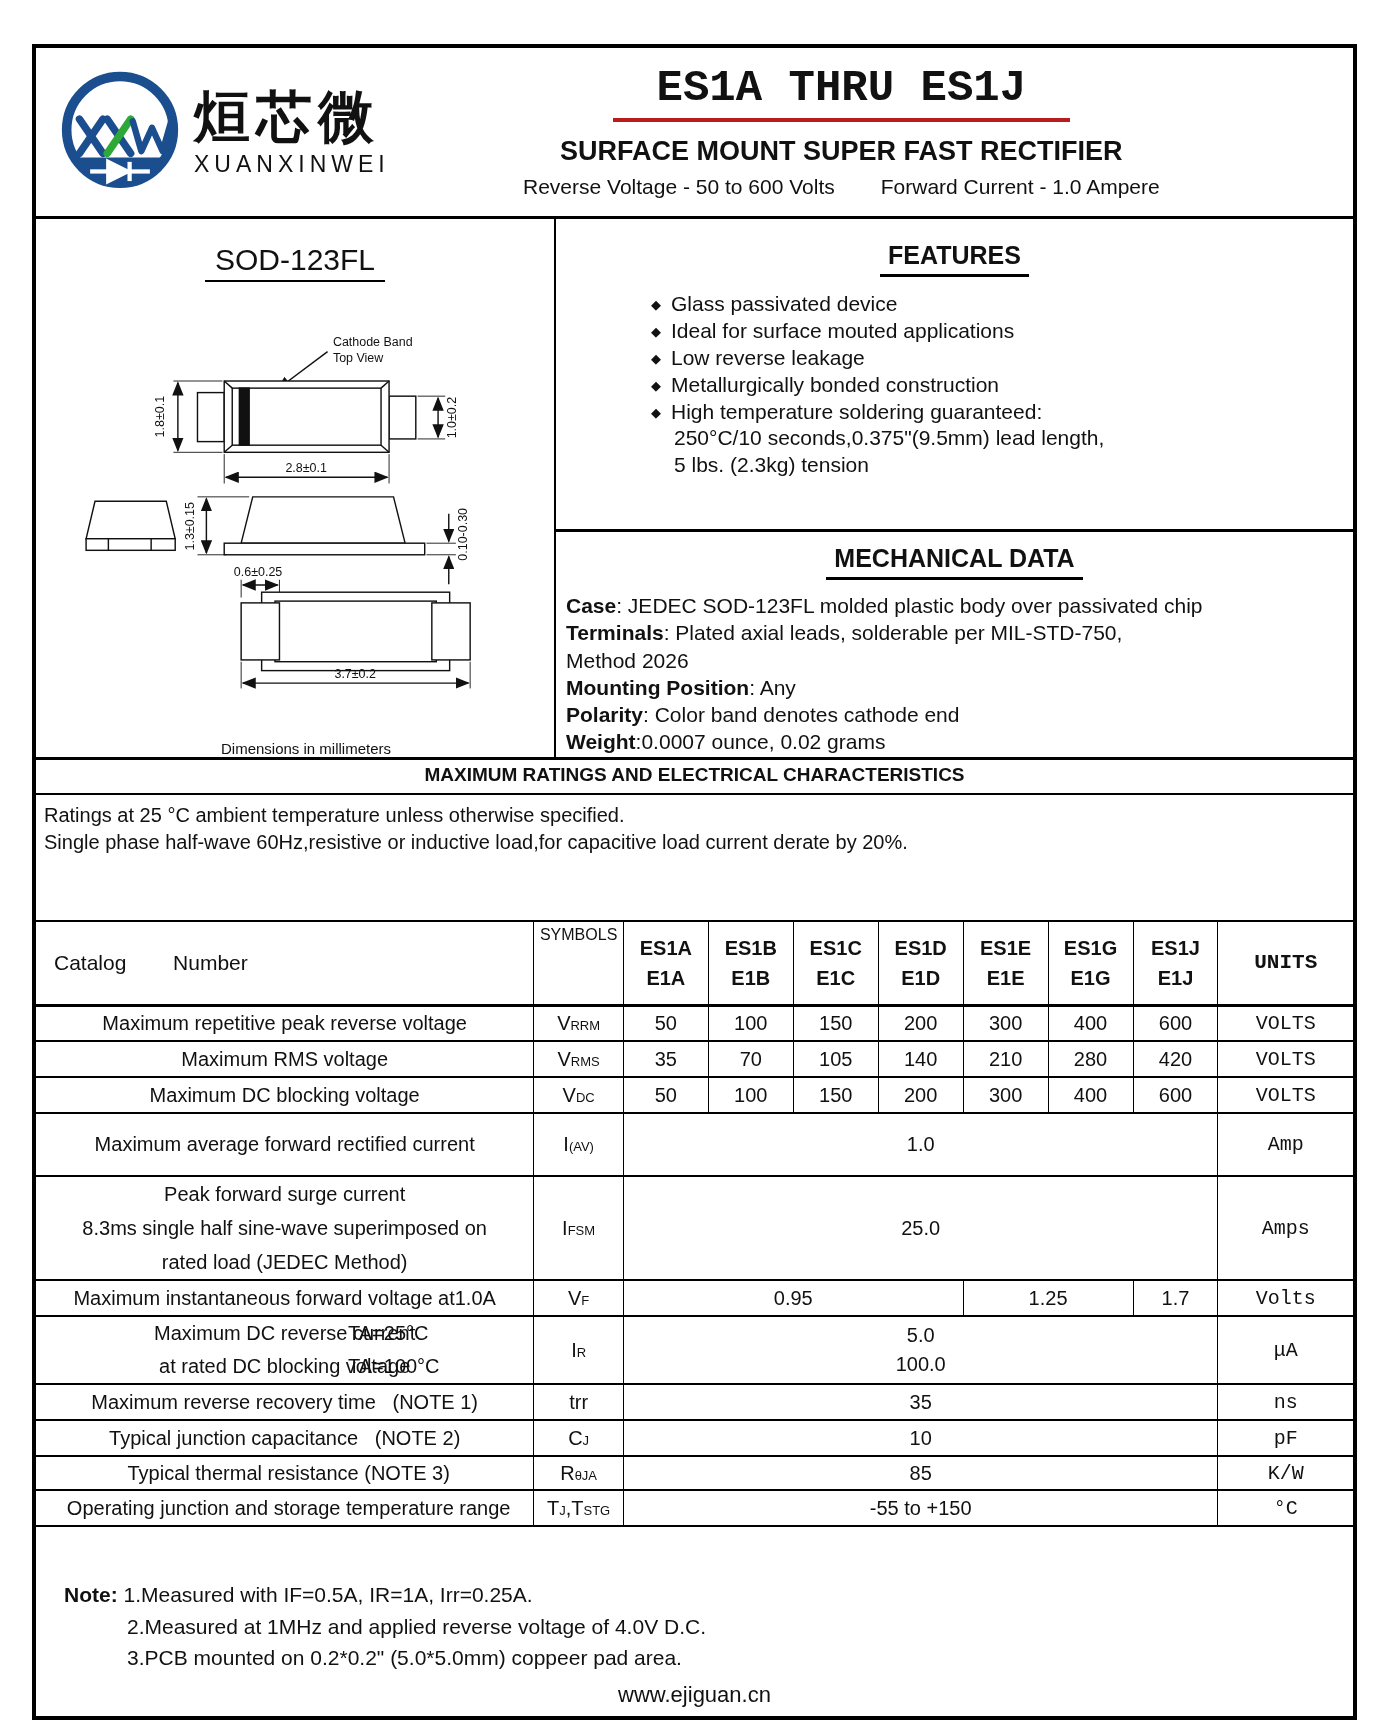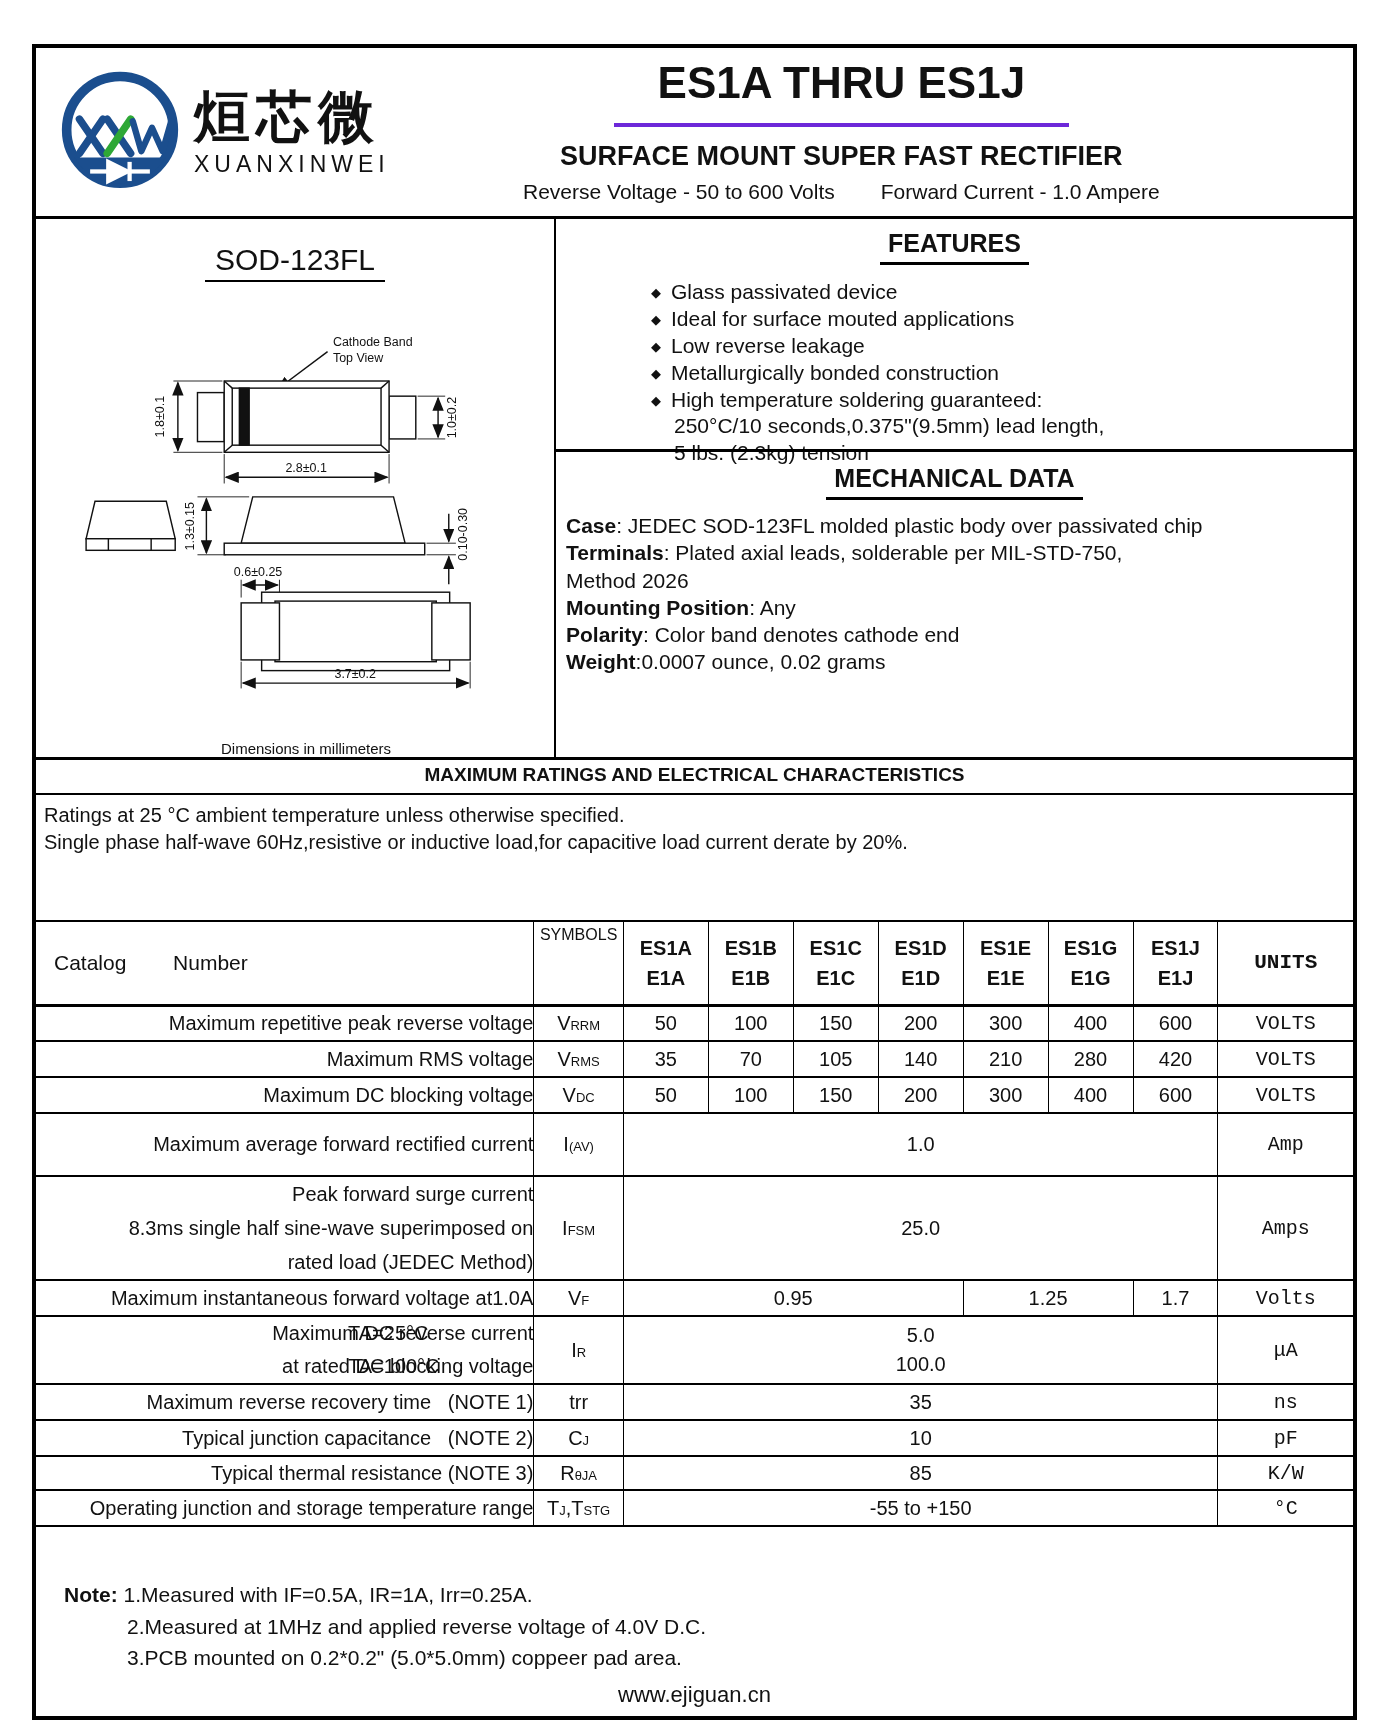--- a/index.html
+++ b/index.html
@@ -6,32 +6,32 @@
   body{width:1389px;height:1736px;position:relative;font-family:"Liberation Sans","DejaVu Sans",sans-serif;color:#111;}
   .frame{margin:44px 32px 0;border:4px solid #000;height:1676px;box-sizing:border-box;position:relative;background:#fff;}
 
   
   .header{height:168px;border-bottom:3px solid #000;display:flex;align-items:center;}
   .brand{display:flex;align-items:center;padding-left:20px;gap:10px;}
   .brand-text{display:flex;flex-direction:column;line-height:1;}
   .brand-cn{font-size:56px;font-weight:bold;letter-spacing:6px;}
   .brand-en{font-size:23px;letter-spacing:5px;margin-top:8px;}
   .titles{flex:1;display:flex;flex-direction:column;align-items:center;padding-right:60px;}
-  .doc-title{font-size:44px;font-weight:bold;border-bottom:4px solid #6d28d9;padding:0 44px 16px;margin:0;line-height:1.05;}
+  .doc-title{font-size:44px;font-weight:bold;border-bottom:4px solid #b91c1c;padding:0 44px 6px;margin:0;line-height:1.05;font-family:Liberation Mono, monospace;}
   .doc-subtitle{font-size:27px;font-weight:bold;margin:14px 0 0;}
   .tagline{font-size:21px;margin-top:8px;display:flex;gap:46px;}
 
   
   .mid{display:flex;border-bottom:3px solid #000;height:538px;}
   .pkg{width:520px;border-right:2px solid #000;box-sizing:border-box;padding-top:24px;display:flex;flex-direction:column;align-items:center;gap:44px;}
   .pkg-title{font-size:30px;border-bottom:2px solid #000;padding:0 10px 3px;}
   .pkg svg{margin-top:6px;}
   .pkg-foot{font-size:15px;margin-top:4px;align-self:flex-start;padding-left:185px;}
   .rightcol{flex:1;display:flex;flex-direction:column;}
-  .features{height:230px;box-sizing:border-box;padding-top:10px;}
+  .features{height:310px;box-sizing:border-box;padding-top:22px;}
   .sec-title-wrap{text-align:center;}
   .sec-title{display:inline-block;font-size:25px;font-weight:bold;border-bottom:3px solid #000;padding:0 8px 4px;}
   .feat-list{margin:14px 0 0 95px;font-size:21px;line-height:1.28;}
   .feat-item{display:flex;align-items:baseline;gap:10px;}
   .bullet{font-size:13px;position:relative;top:-2px;}
   .feat-cont{margin-left:23px;}
   .mech{flex:1;border-top:3px solid #000;padding-top:12px;}
   .mech-lines{margin:12px 0 0 10px;font-size:21px;line-height:1.3;}
   .mech-lines .b{font-weight:bold;}
 
@@ -43,21 +43,21 @@
   table.spec{width:100%;border-collapse:collapse;table-layout:fixed;margin-top:64px;border-top:2px solid #000;border-bottom:2px solid #000;font-size:20px;}
   table.spec th,table.spec td{border:1px solid #000;border-top-width:2px;border-bottom-width:2px;padding:0;overflow:hidden;}
   table.spec th:first-child,table.spec td:first-child{border-left:none;}
   table.spec th:last-child,table.spec td:last-child{border-right:none;font-family:Liberation Mono, monospace;}
   thead th{border-bottom-width:3px !important;font-weight:bold;}
   thead tr{height:84px;}
   .th-catalog{text-align:left;font-size:21px;font-weight:normal;padding-left:18px !important;white-space:pre;vertical-align:middle;}
   .th-symbols{font-size:16px;font-weight:normal;vertical-align:top;padding-top:4px !important;}
   .th-part div{line-height:1.5;text-align:center;}
   .th-units{font-size:21px;vertical-align:middle;}
-  td.row-label{text-align:right;padding:4px 4px 4px 16px;white-space:pre-wrap;line-height:1.35;vertical-align:middle;}
+  td.row-label{text-align:center;padding:4px 4px 4px 16px;white-space:pre-wrap;line-height:1.35;vertical-align:middle;}
   td.row-label .line{position:relative;}
   td.row-label .cond{position:absolute;left:312px;top:0;}
   td.symbol,td.val,td.unit{text-align:center;vertical-align:middle;}
   .sub{font-size:13px;}
   tbody tr:nth-child(1){height:36px;} tbody tr:nth-child(2){height:36px;}
   tbody tr:nth-child(3){height:36px;} tbody tr:nth-child(4){height:63px;}
   tbody tr:nth-child(5){height:100px;} tbody tr:nth-child(5) td.row-label{line-height:1.7;}
   tbody tr:nth-child(6){height:36px;padding-left:6px;} tbody tr:nth-child(7){height:66px;}
   tbody tr:nth-child(7) td.row-label{line-height:1.65;}
   tbody tr:nth-child(8){height:36px;} tbody tr:nth-child(9){height:36px;}

